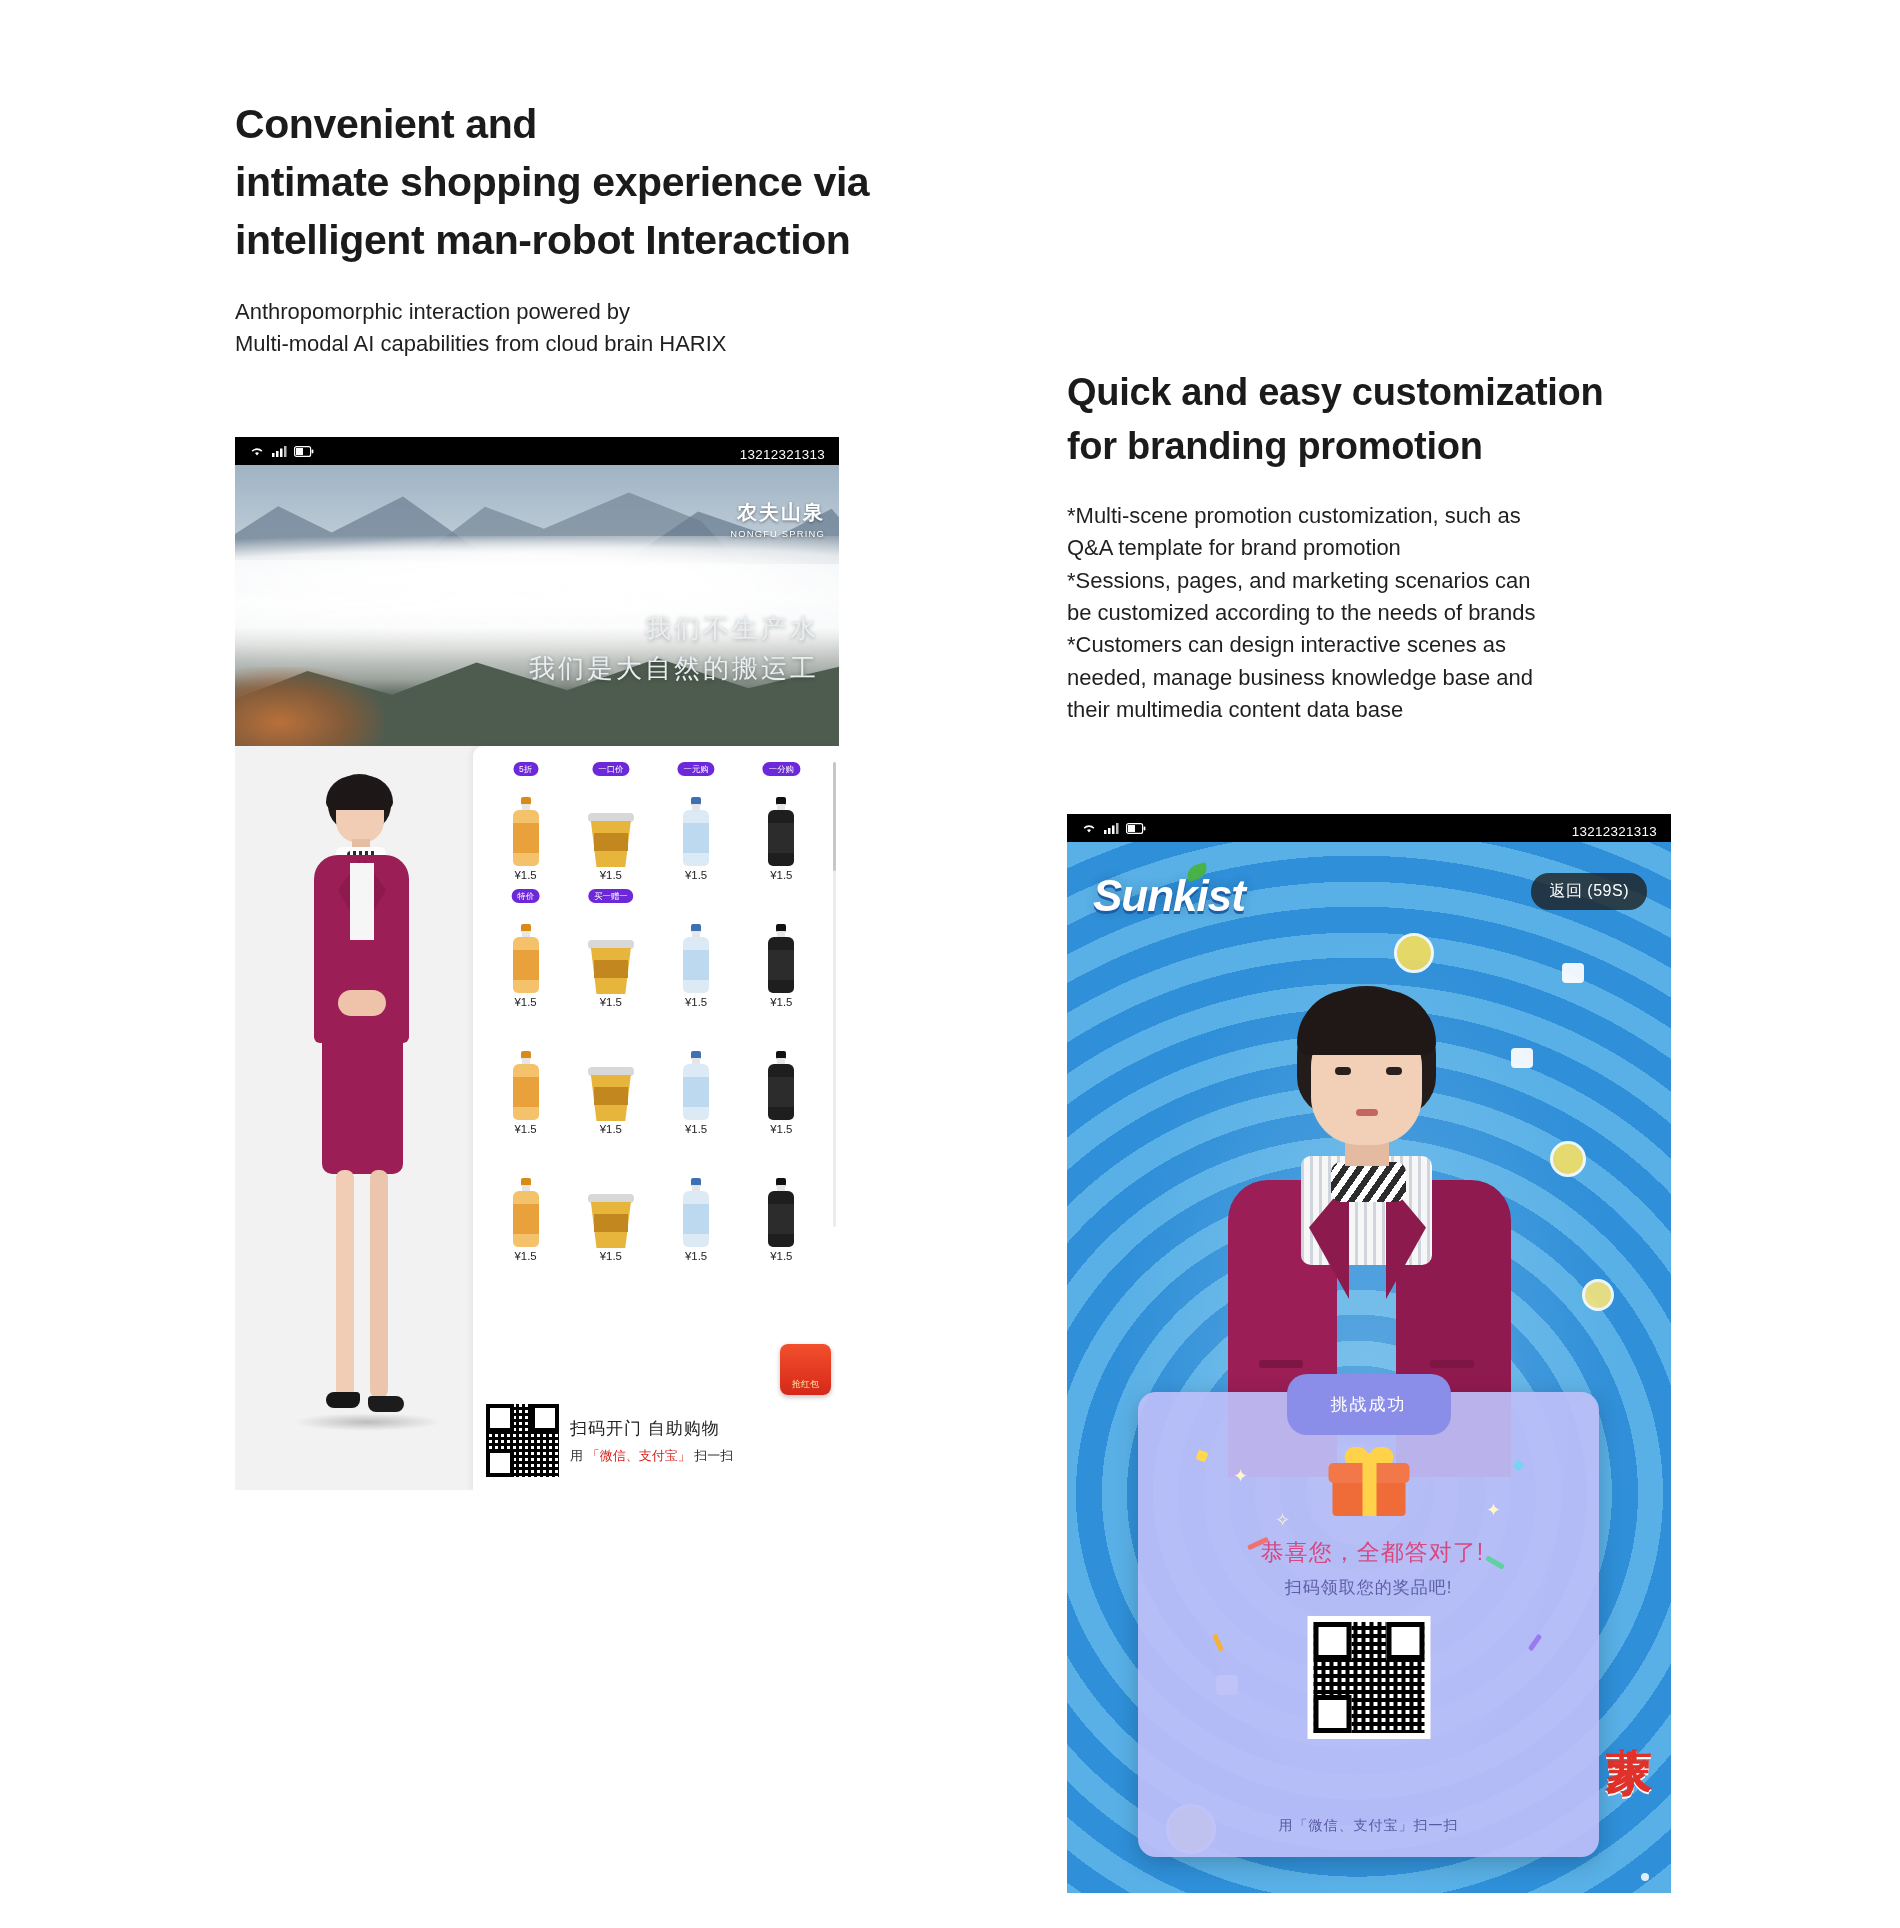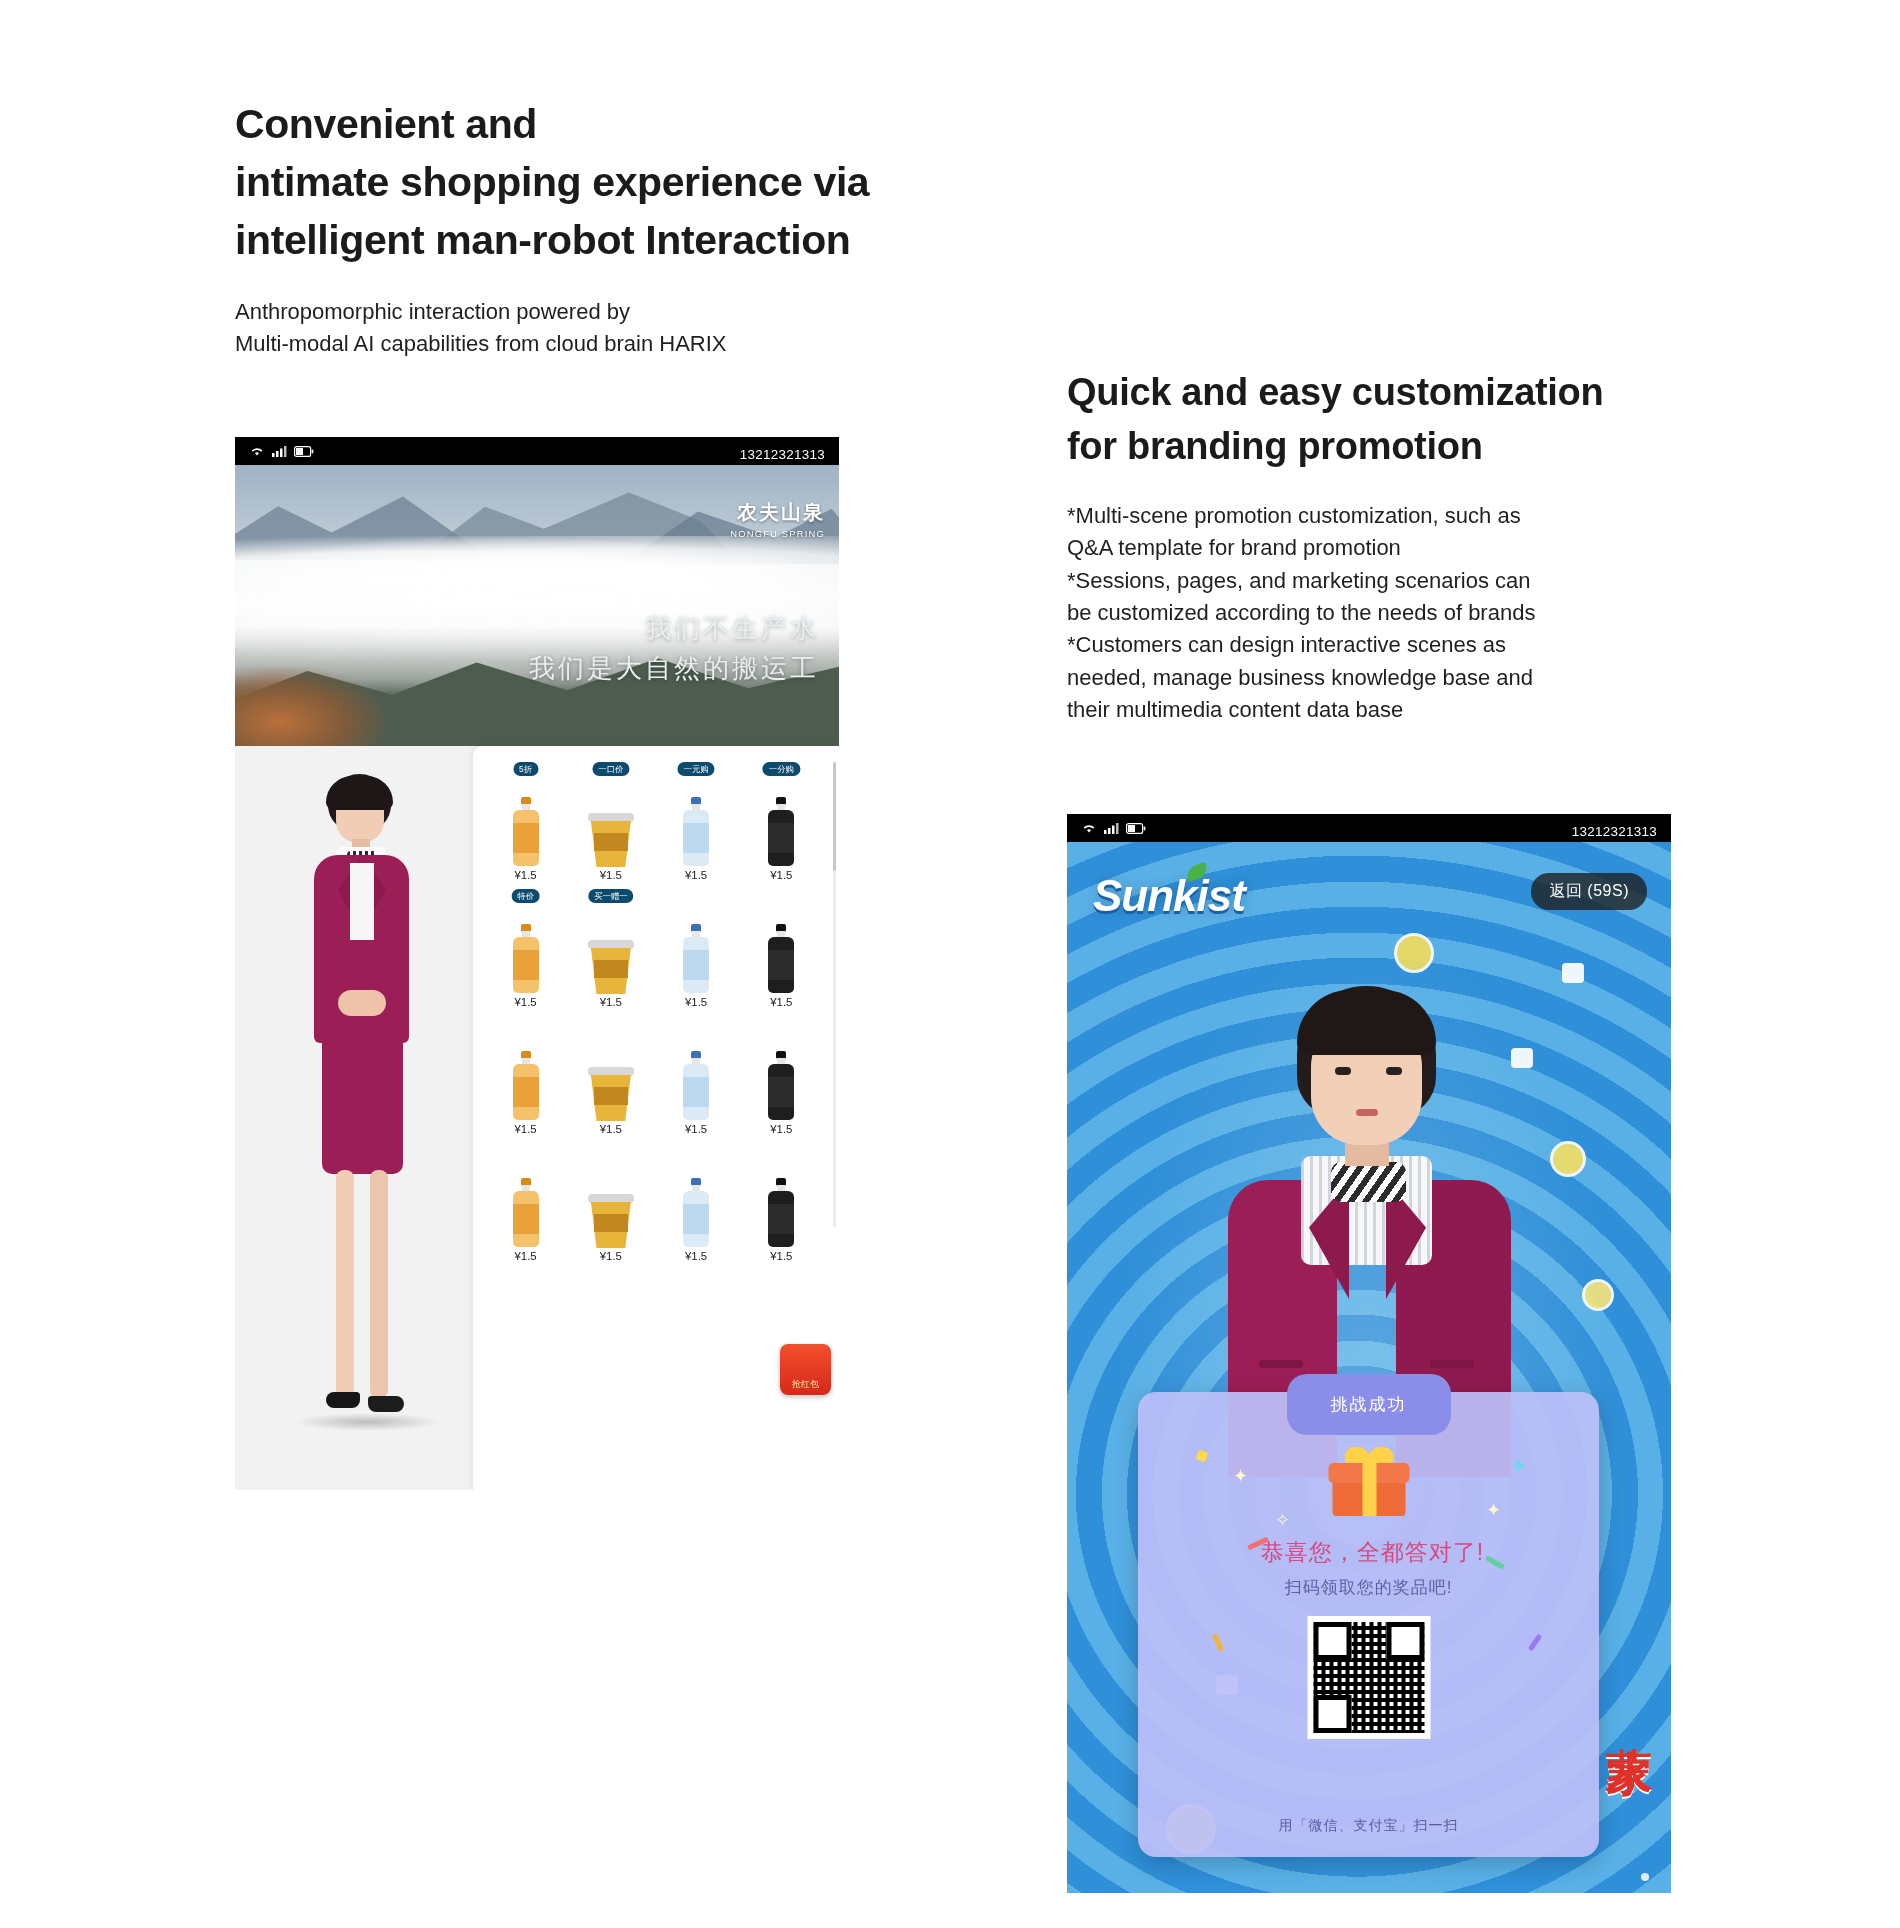--- a/index.html
+++ b/index.html
@@ -235,21 +235,21 @@
     flex-direction: column;
     align-items: center;
     justify-content: flex-end;
     padding-bottom: 2px;
   }
   .tag {
     position: absolute;
     top: 2px;
     left: 50%;
     transform: translateX(-50%);
-    background: #0c4a6e;
+    background: #6d28d9;
     color: #fff;
     font-size: 8.4px;
     line-height: 1;
     padding: 3px 6px;
     border-radius: 8px;
     white-space: nowrap;
   }
   .price { font-size: 11.4px; color: #222; margin-top: 3px; }
 
   
@@ -761,20 +761,33 @@
             </div>
           <div class="price">¥1.5</div>
         </div>
       </div>
 
       <div id="scroll-track"></div>
       <div id="scroll-thumb"></div>
 
       <div id="redpacket">抢红包</div>
 
+      <div id="scan-block">
+        <div class="qr">
+            <div class="eye3"></div>
+          </div>
+        <div class="scan-text">
+          <div class="line1">扫码开门  自助购物</div>
+          <div class="line2">
+            <span>用</span>
+            <span class="red">「微信、支付宝」</span>
+            <span>扫一扫</span>
+          </div>
+        </div>
+      </div>
     </div>
   </div>
 </div>
 
 <div id="right-column">
   <div class="headline-2">Quick and easy customization
 for branding promotion</div>
   <div class="bullets">*Multi-scene promotion customization, such as
 Q&amp;A template for brand promotion
 *Sessions, pages, and marketing scenarios can

